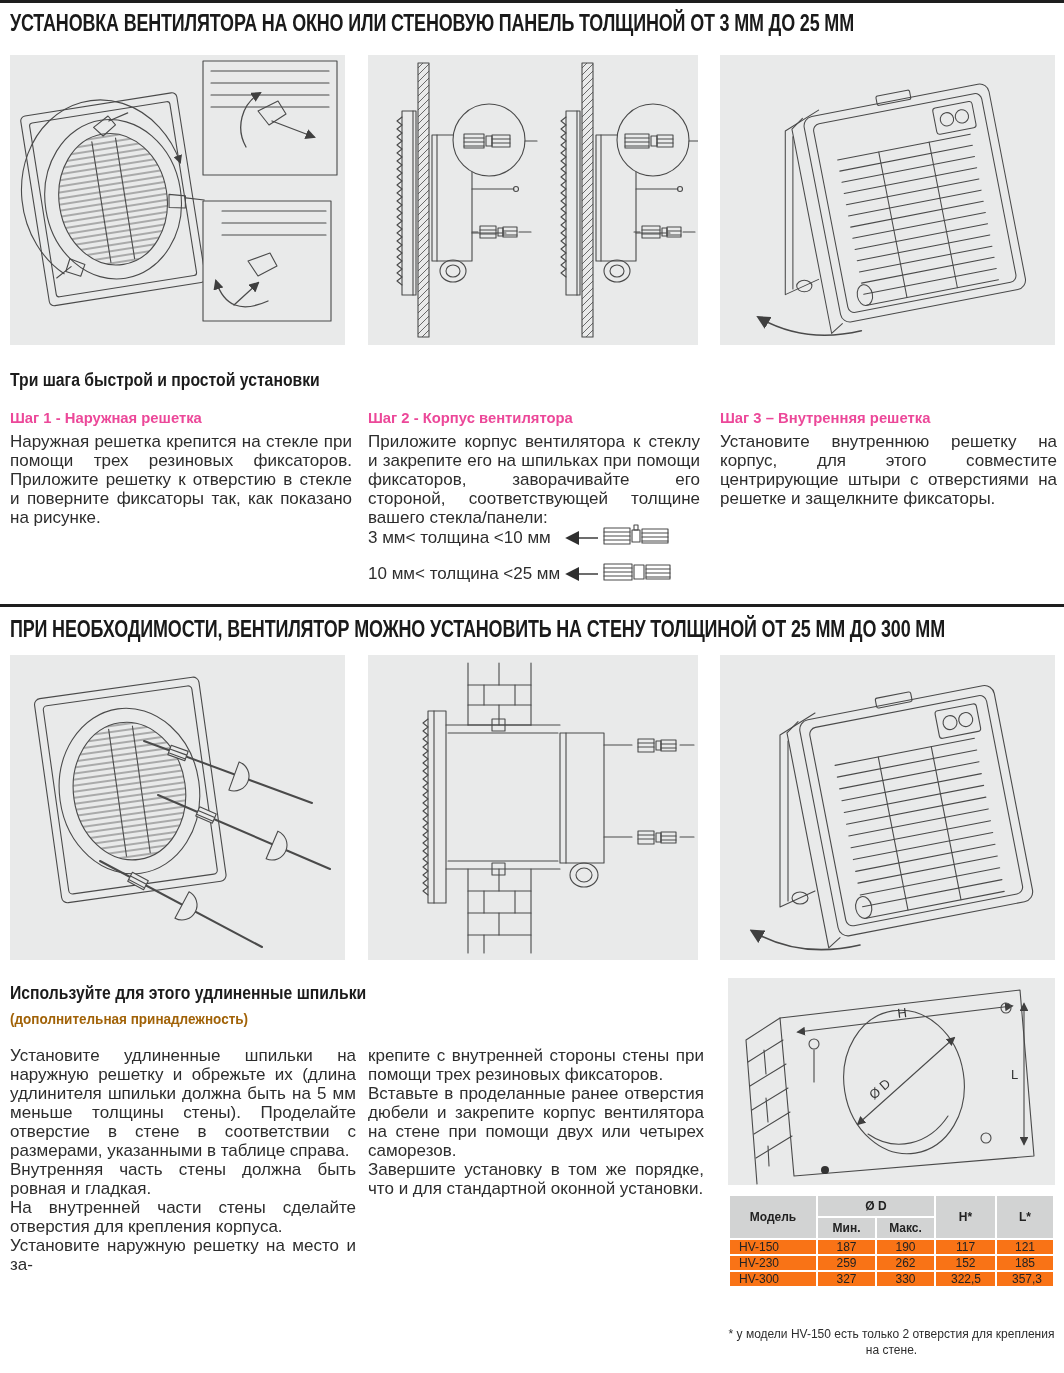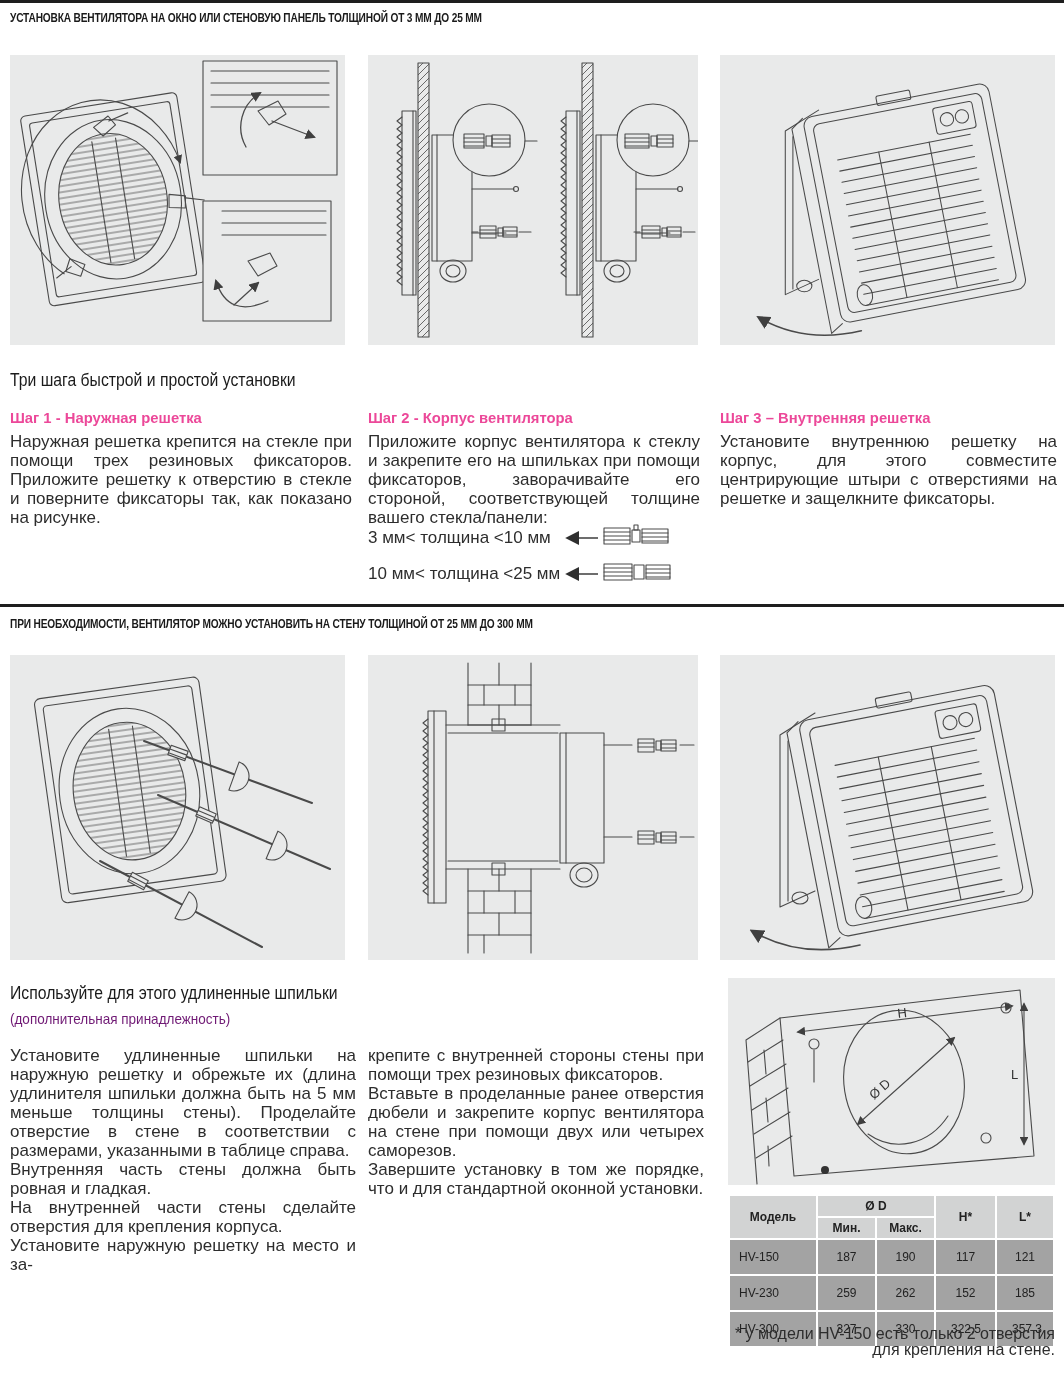--- a/index.html
+++ b/index.html
@@ -4,33 +4,33 @@
 <style>
   html,body{margin:0;padding:0;background:#fff}
   .page{position:relative;width:1064px;height:1373px;background:#fff;overflow:hidden;
         font-family:"Liberation Sans","DejaVu Sans",sans-serif;color:#2d2d2d}
   .abs{position:absolute}
   .rule{position:absolute;left:0;width:1064px;background:#1e1e1e}
   .panel{position:absolute;background:#e9eaea}
   .panel svg{display:block;width:100%;height:100%}
   .cond{display:inline-block;transform:scaleX(.78);transform-origin:0 50%;white-space:nowrap}
   .cond2{display:inline-block;transform:scaleX(.9);transform-origin:0 50%;white-space:nowrap}
-  .title{font-weight:bold;font-size:13px;color:#1a1a1a;letter-spacing:-.2px}
-  .h2{font-weight:normal;font-size:17.5px;color:#1b1b1b}
-  .h3{font-weight:normal;font-size:15px;color:#701a75}
+  .title{font-weight:bold;font-size:23px;color:#1a1a1a;letter-spacing:-.2px}
+  .h2{font-weight:bold;font-size:17.5px;color:#1b1b1b}
+  .h3{font-weight:bold;font-size:15px;color:#a16207}
   .steph{font-weight:bold;font-size:14.8px;color:#ec4899}
   .bodytxt{font-size:17px;line-height:19px;text-align:justify;color:#2d2d2d}
   .pre{white-space:pre-line}
   .thlabel{font-size:17px;color:#2d2d2d;white-space:nowrap}
   table.dim{border-collapse:separate;border-spacing:2px;width:327px;font-size:12px;color:#222;table-layout:fixed}
   .dim th{background:#d2d3d3;font-weight:bold;height:20px;padding:0 2px;text-align:center}
-  .dim td{background:#a3a3a3;height:34px;text-align:center;padding:0 15px}
+  .dim td{background:#f97316;height:14px;text-align:center;padding:0 15px}
   .dim .model-col{width:82px}
   .dim td.model{text-align:left;padding-left:9px}
-  .footnote{font-size:16px;line-height:16px;color:#2d2d2d;text-align:right}
+  .footnote{font-size:12px;line-height:16px;color:#2d2d2d;text-align:center}
   svg .ln{stroke:#4a4a4a;fill:none;stroke-width:1.1;stroke-linecap:round;stroke-linejoin:round}
   svg text{font-family:"Liberation Sans","DejaVu Sans",sans-serif;fill:#333;font-size:13px}
 </style>
 </head>
 <body>
 
 <div class="page">
 
   <div class="rule" style="top:0;height:3px"></div>
 

